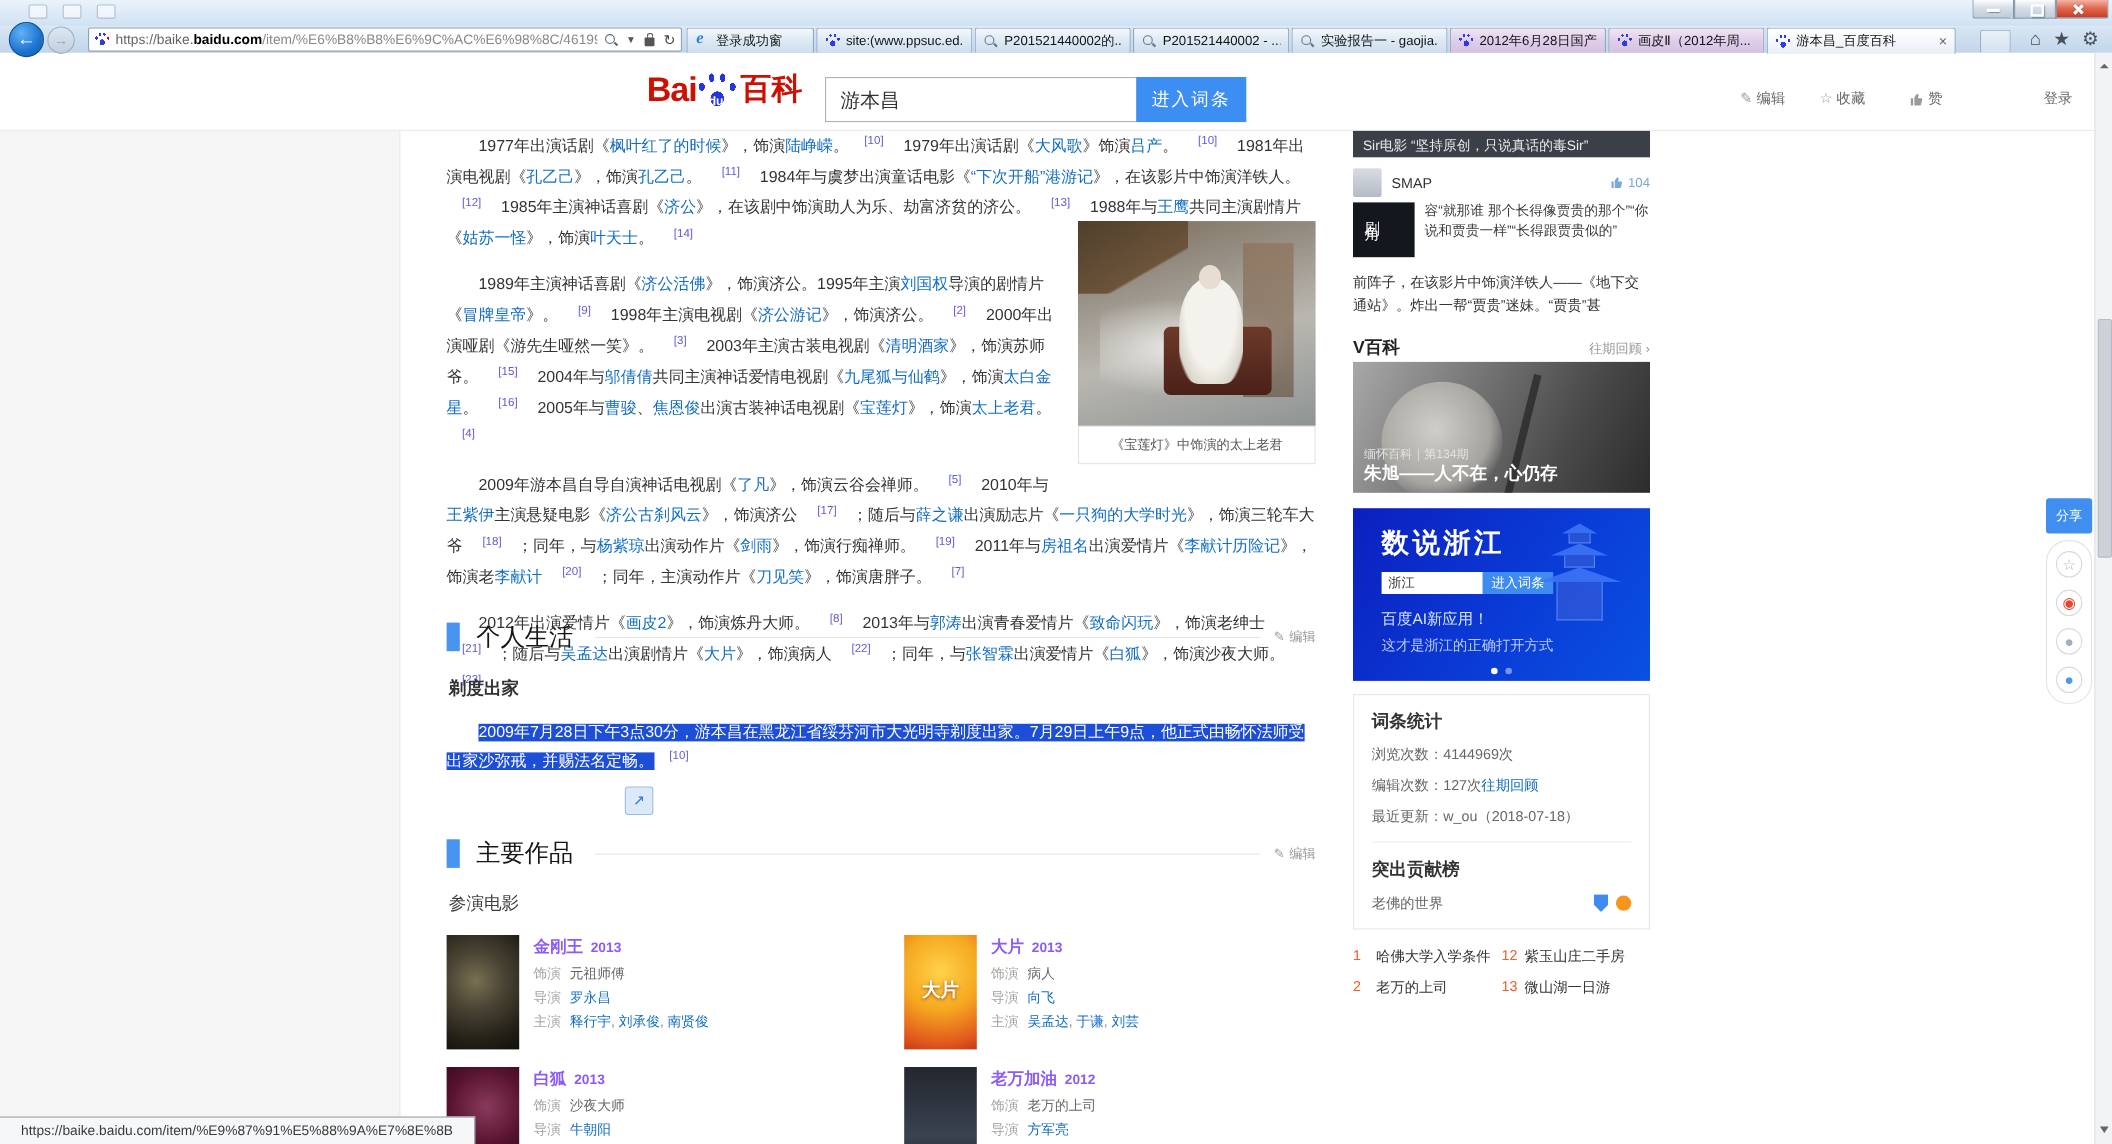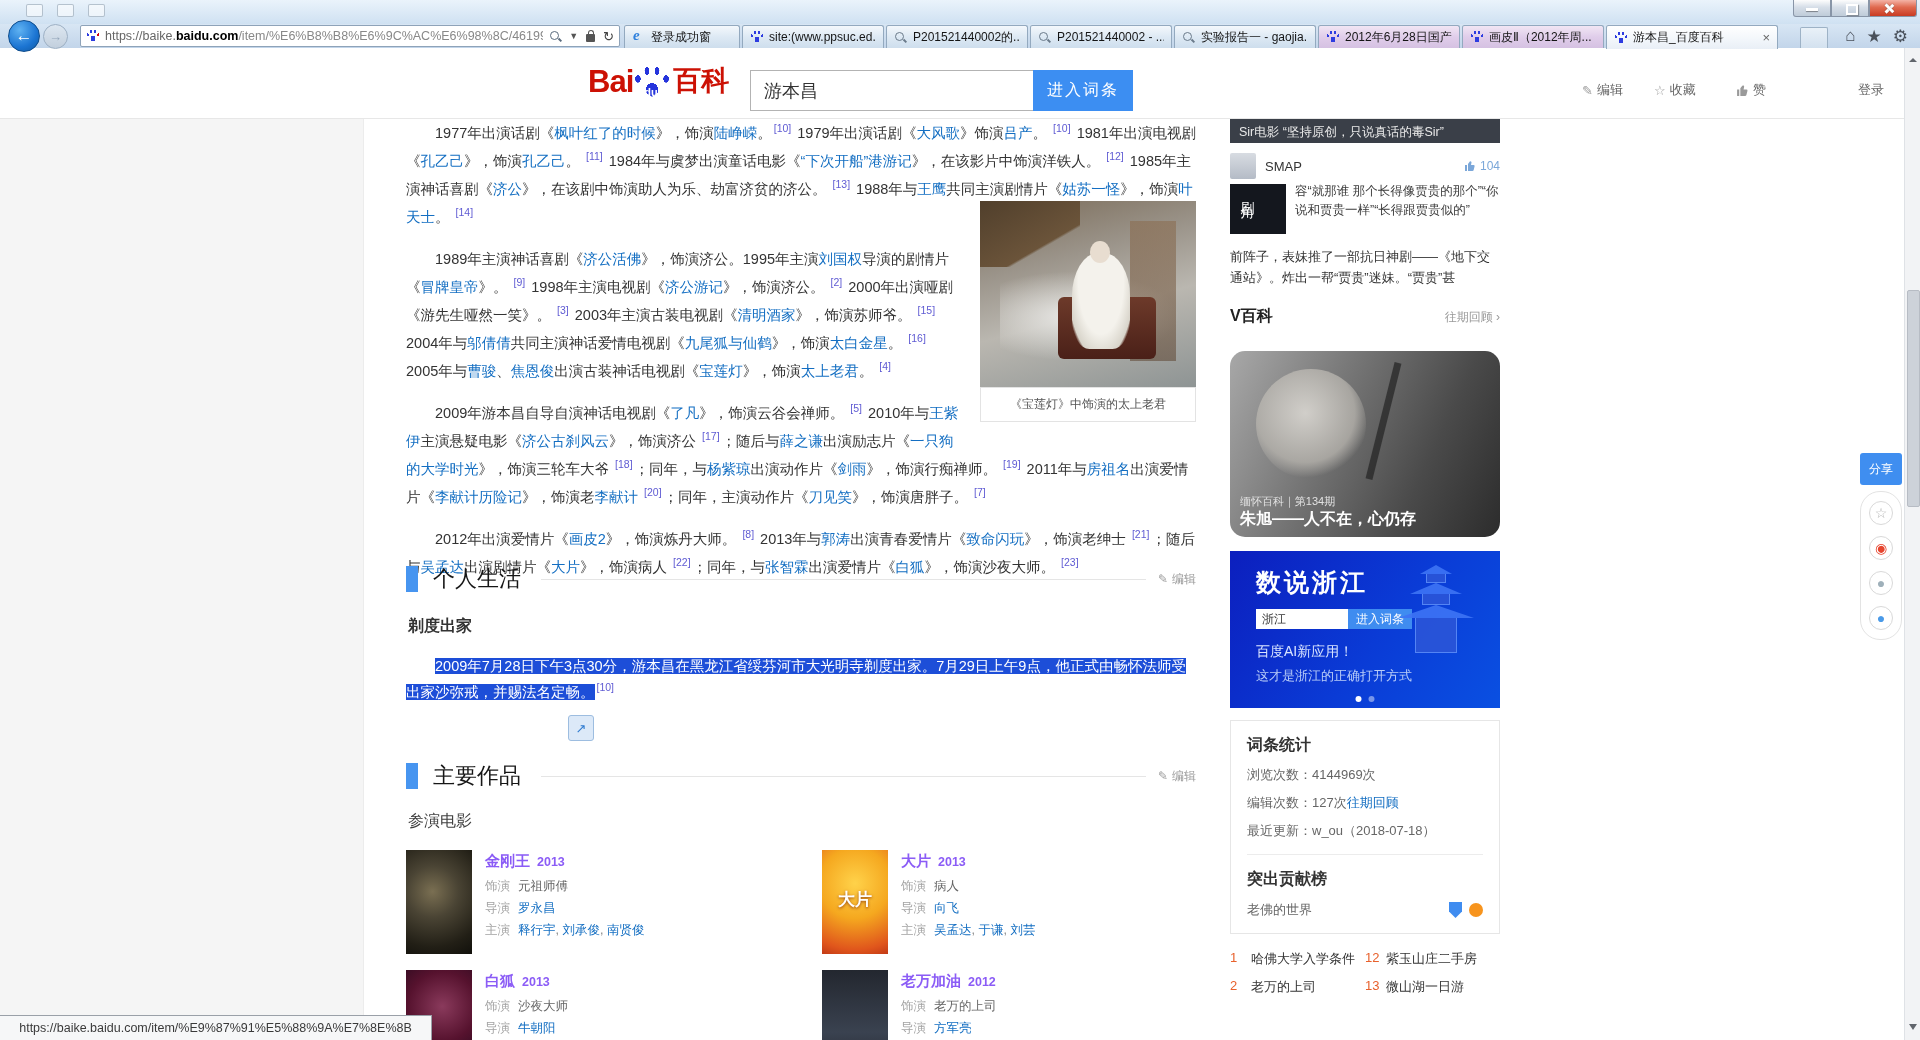--- a/index.html
+++ b/index.html
@@ -90,21 +90,21 @@
   #act-edit{left:1582px;} #act-fav{left:1654px;} #act-like{left:1736px;} #act-login{left:1858px;}
   .thumbsvg{width:13px;height:13px;fill:#9a9a9a;}
   
   #page{position:absolute;top:119px;left:0;width:1920px;height:921px;background:#fff;}
   #gutter{position:absolute;left:0;top:0;width:364px;height:921px;background:#f5f5f5;border-right:1px solid #ececec;box-sizing:border-box;}
   #article{position:absolute;left:406px;top:0;width:790px;}
   .ablock{position:absolute;left:0;width:790px;}
   #ablock1{top:0;} #ablock2{top:445px;} #ablock3{top:642px;}
   p.apara{margin:0 0 14px;font-size:14.5px;line-height:28px;color:#333;text-indent:2em;}
   .alink{color:#136ec2;cursor:pointer;}
-  sup.ref{color:#5f5bd3;font-size:10.5px;margin:0 2px;cursor:pointer;line-height:0;}
+  sup.ref{color:#5f5bd3;font-size:10.5px;margin:0 14px;cursor:pointer;line-height:0;}
   .sel{background:#1d4ed8;color:#fff;}
   figure.photo{float:right;width:216px;margin:-44px 0 12px 16px;}
   .scene{height:186px;position:relative;overflow:hidden;
          background:linear-gradient(165deg,#7a6b58 0%,#9b948a 32%,#bab7b0 58%,#8e9494 100%);}
   .sc-roof{position:absolute;left:-20px;top:-8px;width:120px;height:74px;background:linear-gradient(150deg,#4a3a28,#6b543a 70%,transparent 72%);}
   .sc-mist{position:absolute;left:20px;top:70px;width:180px;height:90px;background:radial-gradient(ellipse at 40% 50%,rgba(240,240,238,.85),rgba(240,240,238,0) 70%);}
   .sc-man{position:absolute;left:92px;top:52px;width:58px;height:96px;background:radial-gradient(ellipse at 50% 30%,#f4f2ec 55%,#d8d4ca 80%,transparent 85%);border-radius:45% 45% 30% 30%;}
   .sc-head{position:absolute;left:110px;top:40px;width:20px;height:22px;background:#e8ddd0;border-radius:50%;}
   .sc-chair{position:absolute;left:78px;top:96px;width:98px;height:62px;background:linear-gradient(#6d3a2a,#4a2018);border-radius:6px;}
   .sc-drape{position:absolute;left:150px;top:20px;width:46px;height:140px;background:linear-gradient(#8a6a4c,#5d4430);opacity:.55;}
@@ -148,22 +148,22 @@
   .cmt-lines{margin-top:8px;color:#555;line-height:19px;}
   .cmt-tail{margin-top:3px;overflow:hidden;}
   .cmt-thumb{float:left;width:56px;height:50px;background:#14171e;color:#fff;font-size:14px;
              padding:6px 0 0 9px;box-sizing:border-box;margin:2px 9px 0 0;writing-mode:vertical-lr;letter-spacing:4px;}
   .cmt-tail-lines{color:#3a3a3a;line-height:19px;font-weight:500;}
   .feed-para{margin-top:12px;color:#333;font-size:13px;line-height:21px;}
   .vb-head{display:flex;align-items:baseline;margin-top:18px;}
   .vb-title{font-size:16px;font-weight:bold;color:#222;}
   .vb-more{margin-left:auto;color:#999;font-size:12px;cursor:pointer;}
   .vb-more::after{content:" ›";}
-  .vb-video{margin-top:24px;height:186px;position:relative;overflow:hidden;cursor:pointer;
-            background:linear-gradient(115deg,#a8a8a8 0%,#787878 35%,#4a4a4a 70%,#2c2c2c 100%);border-radius:15px;}
+  .vb-video{margin-top:2px;height:119px;position:relative;overflow:hidden;cursor:pointer;
+            background:linear-gradient(115deg,#a8a8a8 0%,#787878 35%,#4a4a4a 70%,#2c2c2c 100%);}
   .vb-face{position:absolute;left:26px;top:18px;width:110px;height:110px;border-radius:50%;
            background:radial-gradient(circle at 45% 40%,#e5e2dc 0%,#b5b2ac 55%,transparent 72%);opacity:.8;}
   .vb-stick{position:absolute;left:150px;top:10px;width:7px;height:120px;background:#222;transform:rotate(14deg);opacity:.7;}
   .vb-cap{position:absolute;left:10px;bottom:28px;color:#e2e2e2;font-size:11px;}
   .vb-name{position:absolute;left:10px;bottom:7px;color:#fff;font-size:16px;font-weight:bold;}
   .ad{margin-top:14px;height:157px;position:relative;overflow:hidden;color:#fff;box-sizing:border-box;
       padding:15px 0 0 26px;background:linear-gradient(125deg,#0c1fbe 0%,#0a3bd6 55%,#0a50e2 100%);cursor:pointer;}
   .ad-title{font-size:25px;font-weight:bold;letter-spacing:3px;}
   .ad-row{margin-top:10px;display:flex;}
   .ad-input{width:80px;height:20px;border:none;background:#fff;color:#333;font-size:12px;padding:0 6px;outline:none;}
@@ -426,21 +426,21 @@
           </span>
       </div>
       <div class="cmt-tail">
         <div class="cmt-thumb">剧角</div>
         <div class="cmt-tail-lines" id="cmt-tail">
             <div>容“就那谁 那个长得像贾贵的那个”“你</div>
             <div>说和贾贵一样”“长得跟贾贵似的”</div>
           </div>
       </div>
       <div class="feed-para" id="feed-para">
-          <div>前阵子，表妹推了一部抗日神剧——《地下交</div>
+          <div>前阵子，在该影片中饰演洋铁人——《地下交</div>
           <div>通站》。炸出一帮“贾贵”迷妹。“贾贵”甚</div>
         </div>
 
       <div class="vb-head">
         <span class="vb-title">V百科</span>
         <span class="vb-more">往期回顾</span>
       </div>
       <div class="vb-video">
         <div class="vb-face"></div>
         <div class="vb-stick"></div>

